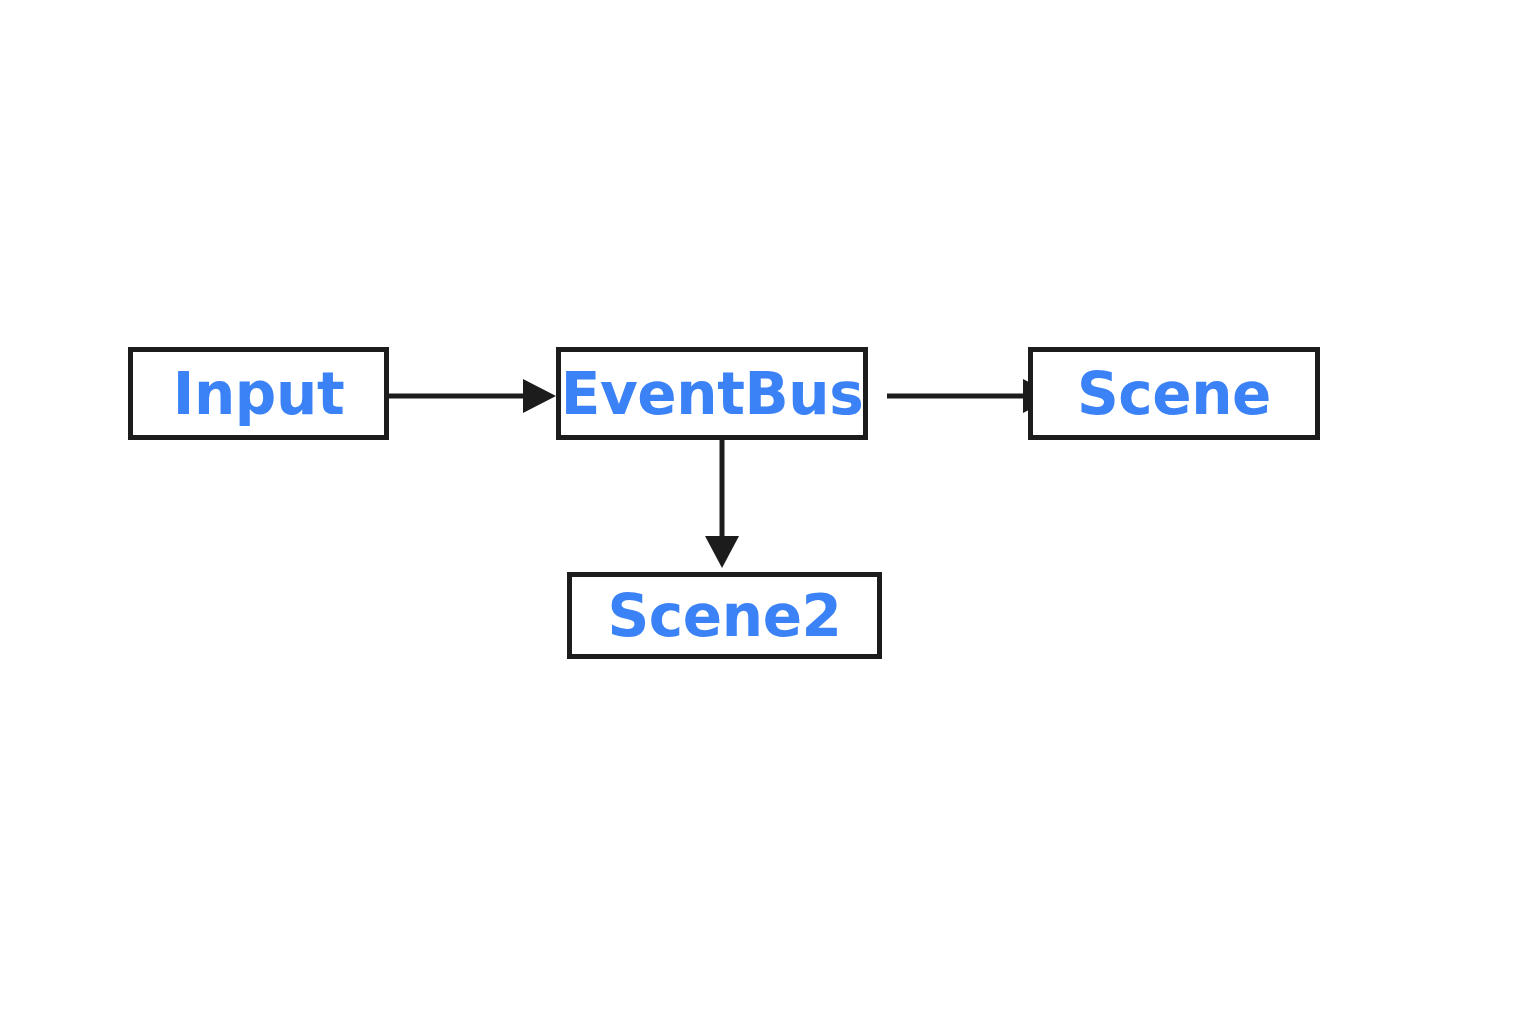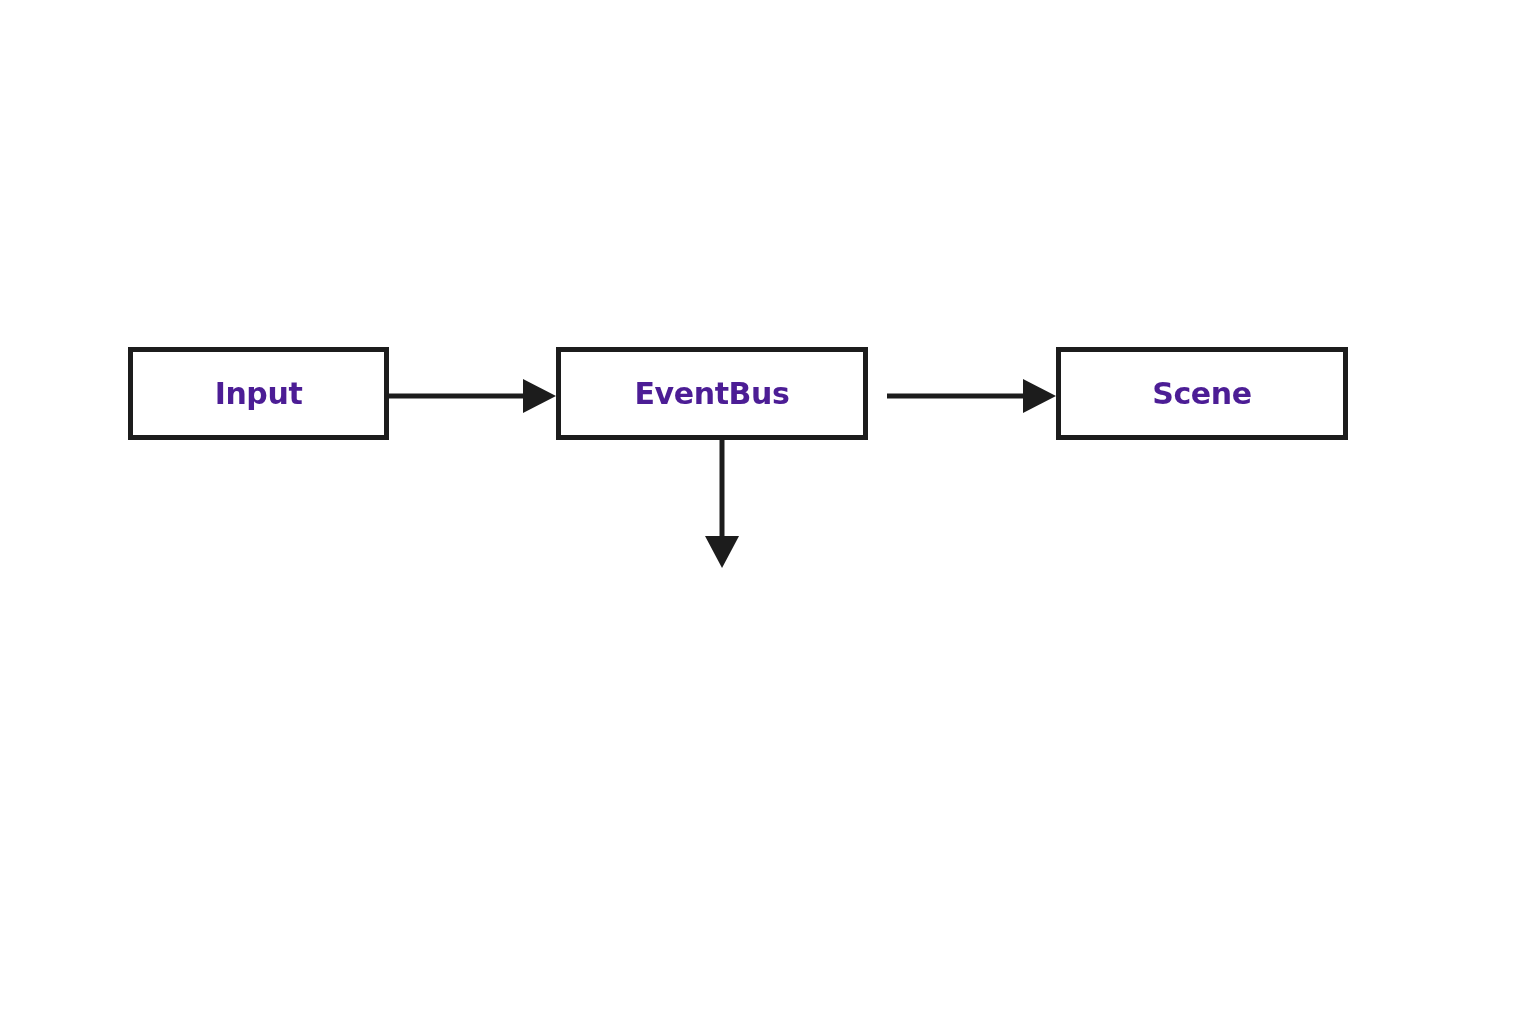--- a/index.html
+++ b/index.html
@@ -29,32 +29,32 @@
     box-sizing: border-box;
     background: #ffffff;
     border: 5px solid #1c1c1c;
     display: flex;
     align-items: center;
     justify-content: center;
     z-index: 2;
   }
   .node-label {
     font-family: "DejaVu Sans", sans-serif;
-    font-size: 30px;
+    font-size: 58px;
     font-weight: 600;
-    color: #4c1d95;
+    color: #3b82f6;
     letter-spacing: -0.4px;
     line-height: 1;
     white-space: nowrap;
     user-select: none;
   }
   
   #node-input    { left: 128px; top: 347px; width: 261px; height: 93px; }
   #node-eventbus { left: 556px; top: 347px; width: 312px; height: 93px; }
-  #node-scene    { left: 1056px; top: 347px; width: 292px; height: 93px; }
+  #node-scene    { left: 1028px; top: 347px; width: 292px; height: 93px; }
   #node-scene2   { left: 567px; top: 572px; width: 315px; height: 87px; }
 </style>
 </head>
 <body>
 
 <div id="canvas">
 
   <svg id="edge-layer" viewBox="0 0 1536 1024" width="1536" height="1024" xmlns="http://www.w3.org/2000/svg">
 
     <g>
@@ -78,14 +78,17 @@
   </div>
 
   <div class="node" id="node-eventbus">
     <span class="node-label">EventBus</span>
   </div>
 
   <div class="node" id="node-scene">
     <span class="node-label">Scene</span>
   </div>
 
+  <div class="node" id="node-scene2">
+    <span class="node-label">Scene2</span>
+  </div>
 
 </div>
 
 </body></html>

